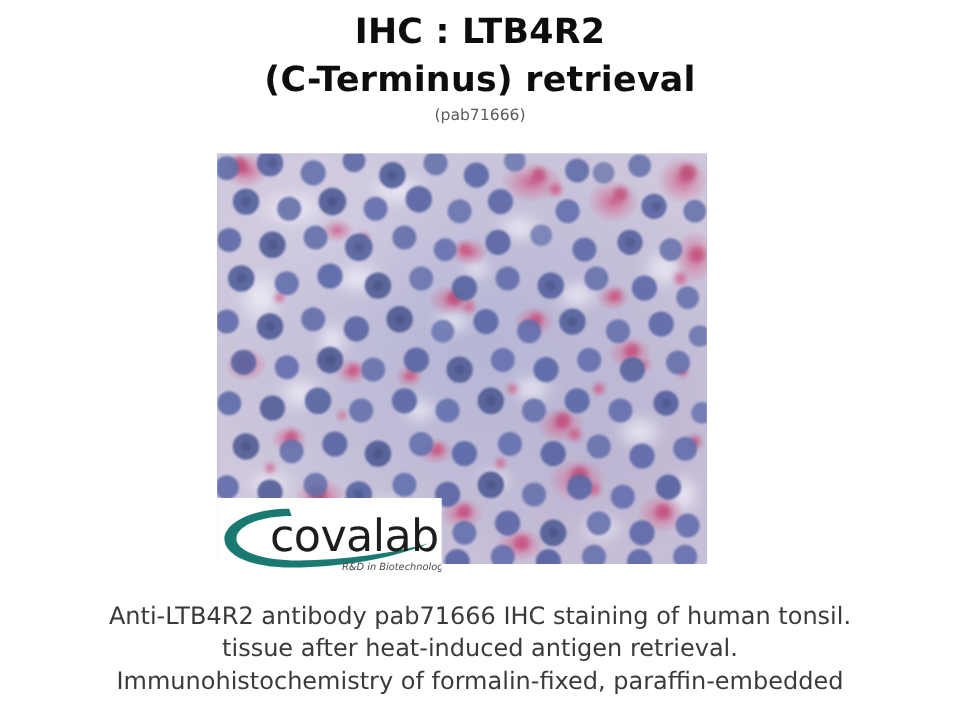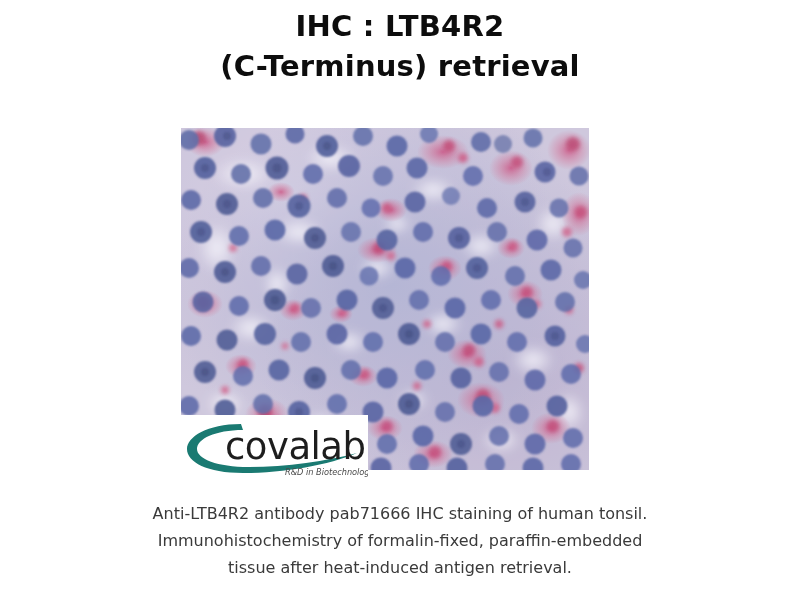--- a/index.html
+++ b/index.html
@@ -89,34 +89,35 @@
   .caption-block {
     position: absolute;
     left: 40px;
     top: 500px;
     width: 720px;
     text-align: center;
   }
   .caption-line {
     font-family: "DejaVu Sans", sans-serif;
     font-weight: normal;
-    font-size: 16px;
+    font-size: 20px;
     line-height: 27px;
     color: #3a3a3a;
     white-space: nowrap;
   }
 </style>
 </head>
 <body>
 
 <div id="page">
 
   <div class="title-block">
     <div class="title-line">IHC : LTB4R2</div>
     <div class="title-line">(C-Terminus) retrieval</div>
+    <div class="subtitle-line">(pab71666)</div>
   </div>
 
   <div class="micrograph-wrap">
     <svg class="micrograph-svg" viewBox="0 0 408 342" preserveAspectRatio="none">
       <defs>
 
         <radialGradient id="bgA" cx="28%" cy="20%" r="62%">
           <stop offset="0%" stop-color="#ded6e8"></stop>
           <stop offset="100%" stop-color="#bcb4d2" stop-opacity="0"></stop>
         </radialGradient>
@@ -420,17 +421,17 @@
                C146 46 106 52 68 52 C36 52 16 44 16 34 C16 24 34 15 62 15 Z" fill="#1a7a72"></path>
 
       <text x="44" y="44" font-family="'DejaVu Sans', sans-serif" font-size="37" fill="#1d1d1d" letter-spacing="-0.5">covalab</text>
 
       <text x="104" y="60" font-family="'DejaVu Sans', sans-serif" font-size="8.2" font-style="italic" fill="#4a4a4a">R&amp;D in Biotechnology</text>
     </svg>
   </div>
 
   <div class="caption-block">
     <div class="caption-line">Anti-LTB4R2 antibody pab71666 IHC staining of human tonsil.</div>
+    <div class="caption-line">tissue after heat-induced antigen retrieval.</div>
     <div class="caption-line">Immunohistochemistry of formalin-fixed, paraffin-embedded</div>
-    <div class="caption-line">tissue after heat-induced antigen retrieval.</div>
   </div>
 
 </div>
 
 </body></html>

